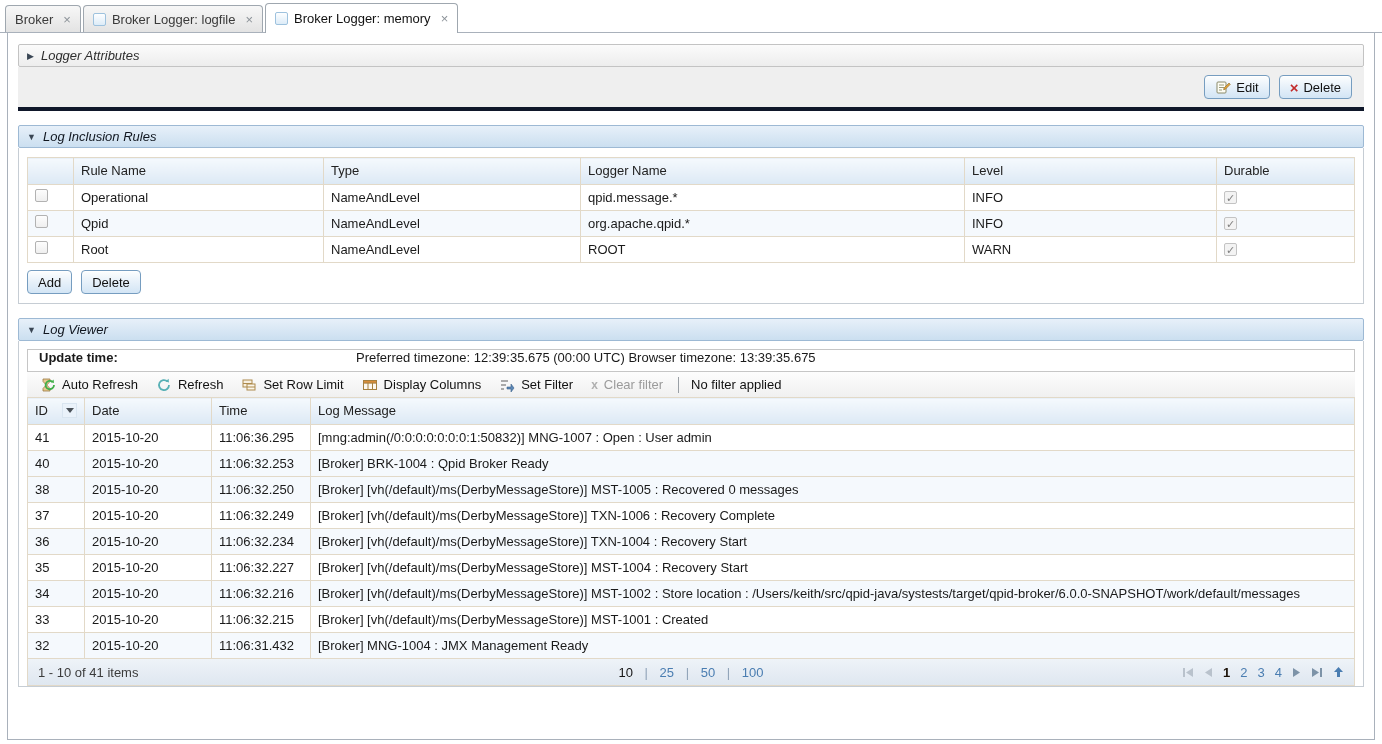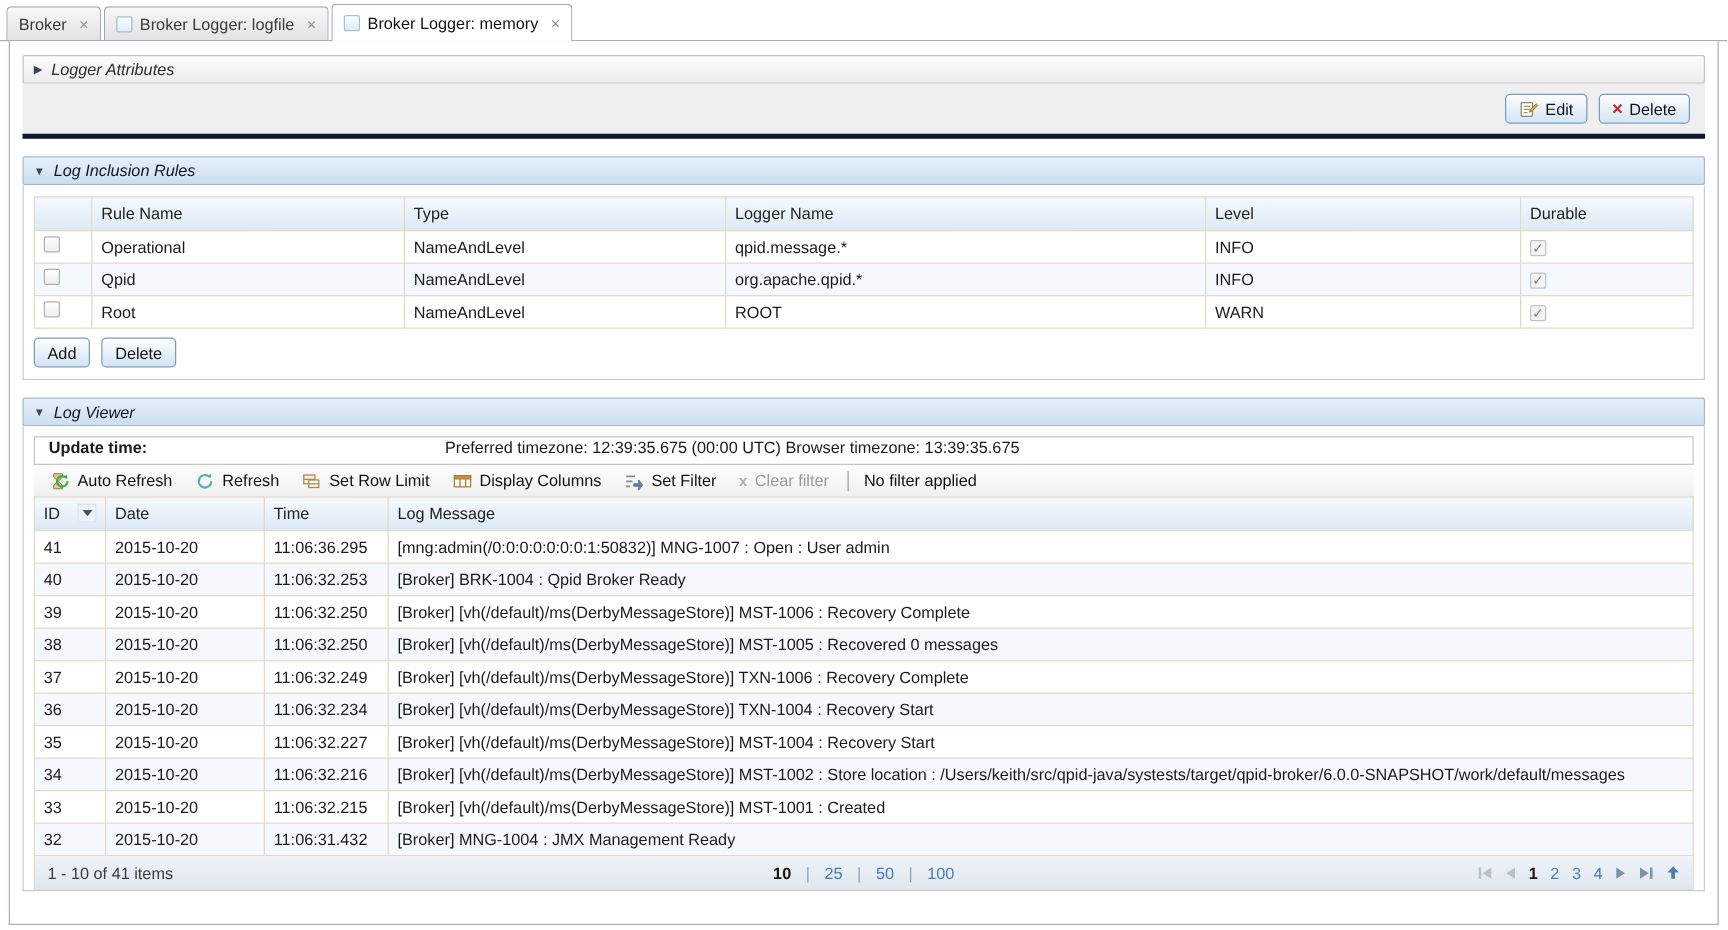--- a/index.html
+++ b/index.html
@@ -55,21 +55,21 @@
   .tool-sep { width:1px; height:16px; background:#9aa0a6; margin:0 4px; }
   .tool-status { padding-left:4px; color:#111; }
   .icon16 { width:16px; height:16px; display:inline-block; }
   .gray-x { color:#b0b0b0; font-weight:bold; font-size:12px; }
 
   
   .paginator { display:flex; align-items:center; height:27px; background:linear-gradient(#eef3f8,#dfe7f0); border:1px solid #e2d9c8; border-top:none; padding:0 10px; position:relative; color:#3c3c3c; }
   .pg-sizes { position:absolute; left:0; right:0; text-align:center; }
   .pg-sizes span { margin:0 4px; }
   .pg-size-link { color:#4a7db1; cursor:pointer; }
-  .pg-size-active { color:#151515; font-weight:bold; }
+  .pg-size-active { color:#151515; font-weight:normal; }
   .pg-sep { color:#8fa3b8; }
   .pg-right { margin-left:auto; display:flex; align-items:center; gap:10px; z-index:1; }
   .pg-num { color:#4a7db1; cursor:pointer; }
   .pg-num.active { color:#1c1208; font-weight:bold; cursor:default; }
   .pg-ico { display:inline-flex; }
 
   
   .sec { margin-bottom:14px; }
   .rule-btns { margin-top:7px; display:flex; gap:9px; }
 </style>
@@ -261,26 +261,20 @@
             <td>2015-10-20</td>
             <td>11:06:36.295</td>
             <td>[mng:admin(/0:0:0:0:0:0:0:1:50832)] MNG-1007 : Open : User admin</td>
           </tr>
           <tr class="stripe">
             <td>40</td>
             <td>2015-10-20</td>
             <td>11:06:32.253</td>
             <td>[Broker] BRK-1004 : Qpid Broker Ready</td>
           </tr>
-          <tr>
-            <td>39</td>
-            <td>2015-10-20</td>
-            <td>11:06:32.250</td>
-            <td>[Broker] [vh(/default)/ms(DerbyMessageStore)] MST-1006 : Recovery Complete</td>
-          </tr>
           <tr class="stripe">
             <td>38</td>
             <td>2015-10-20</td>
             <td>11:06:32.250</td>
             <td>[Broker] [vh(/default)/ms(DerbyMessageStore)] MST-1005 : Recovered 0 messages</td>
           </tr>
           <tr>
             <td>37</td>
             <td>2015-10-20</td>
             <td>11:06:32.249</td>

